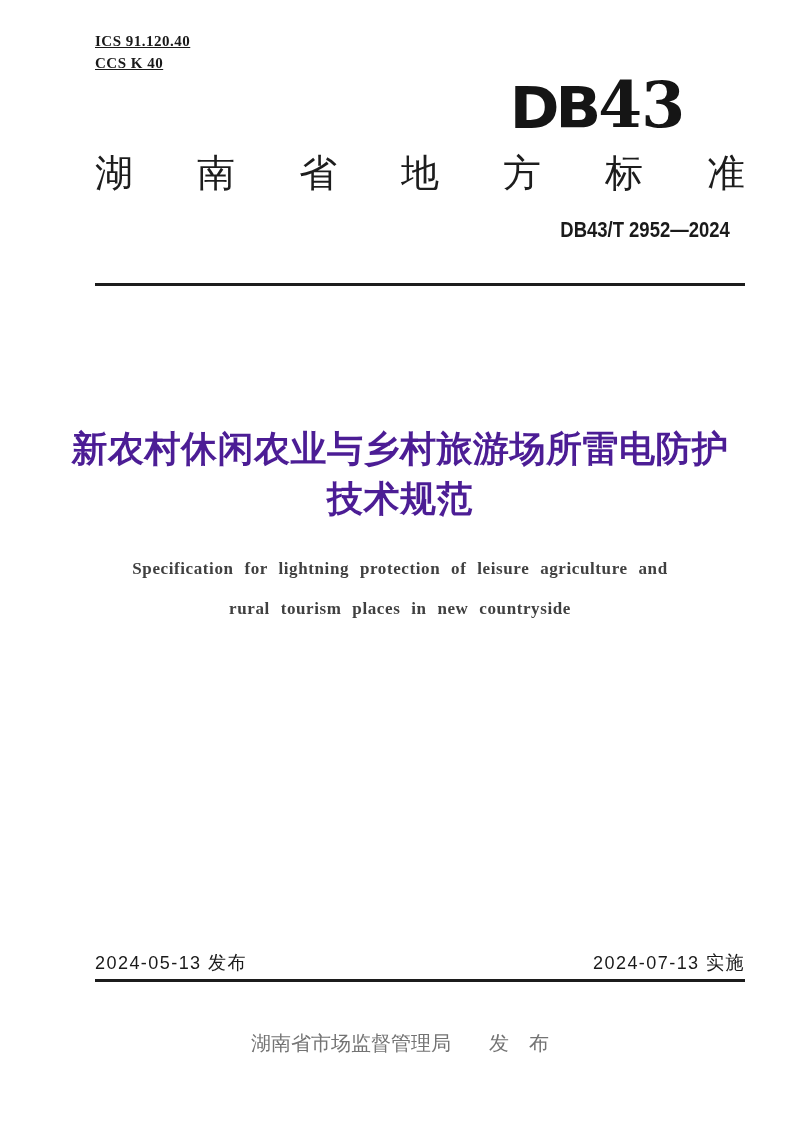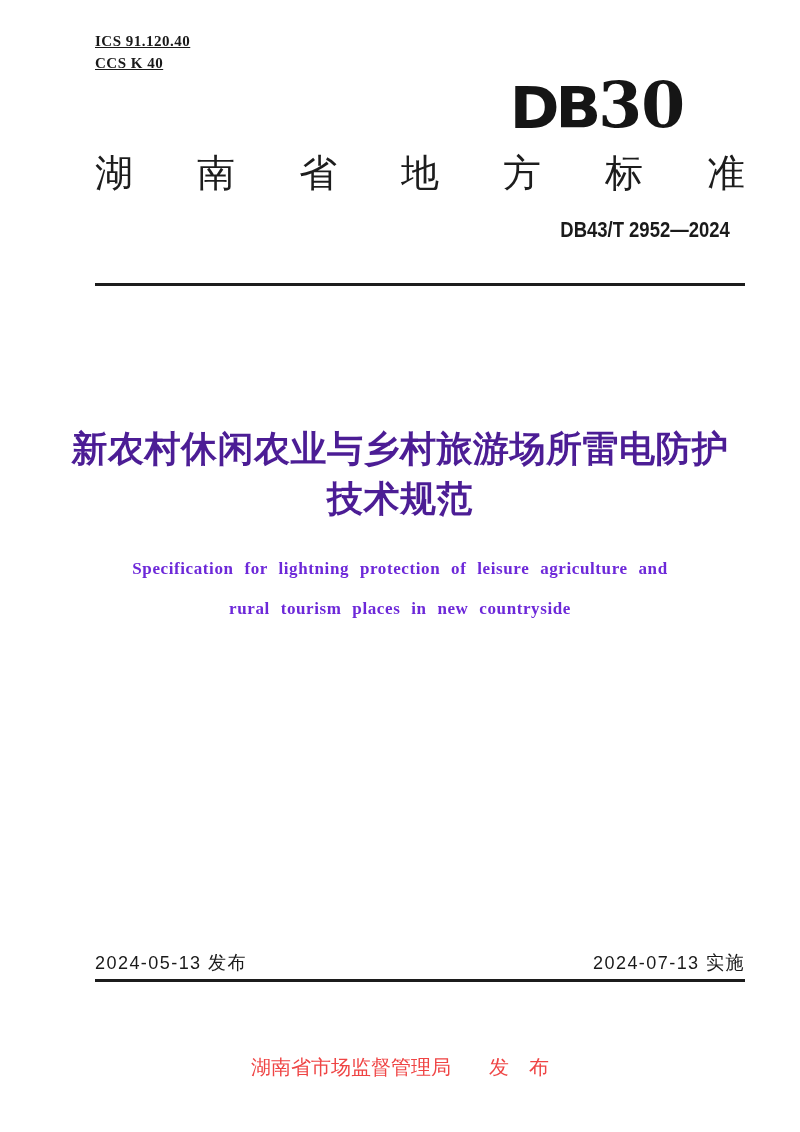--- a/index.html
+++ b/index.html
@@ -113,21 +113,21 @@
     left: 0;
     top: 549px;
     width: 800px;
     text-align: center;
     font-family: "Liberation Serif", serif;
     font-size: 17px;
     font-weight: bold;
     line-height: 40px;
     word-spacing: 6px;
     letter-spacing: 0.6px;
-    color: #6d28d9;
+    color: #404040;
   }
 
   
   .dates {
     position: absolute;
     left: 95px;
     top: 950px;
     width: 650px;
     display: flex;
     justify-content: space-between;
@@ -148,37 +148,36 @@
   .publisher-row {
     position: absolute;
     left: 0;
     top: 1030px;
     width: 800px;
     display: flex;
     justify-content: center;
     align-items: baseline;
     gap: 38px;
     font-size: 20px;
-    color: #ef4444;
-    margin-top: 24px;
+    color: #737373;
   }
 </style>
 </head>
 <body>
 
 <div class="page">
 
   <div class="ics-block">
     <div>ICS 91.120.40</div>
     <div>CCS K 40</div>
   </div>
 
   <div class="logo">
     <span class="db">DB</span>
-    <span class="num">30</span>
+    <span class="num">43</span>
   </div>
 
   <div class="banner">
     <span>湖</span>
     <span>南</span>
     <span>省</span>
     <span>地</span>
     <span>方</span>
     <span>标</span>
     <span>准</span>

